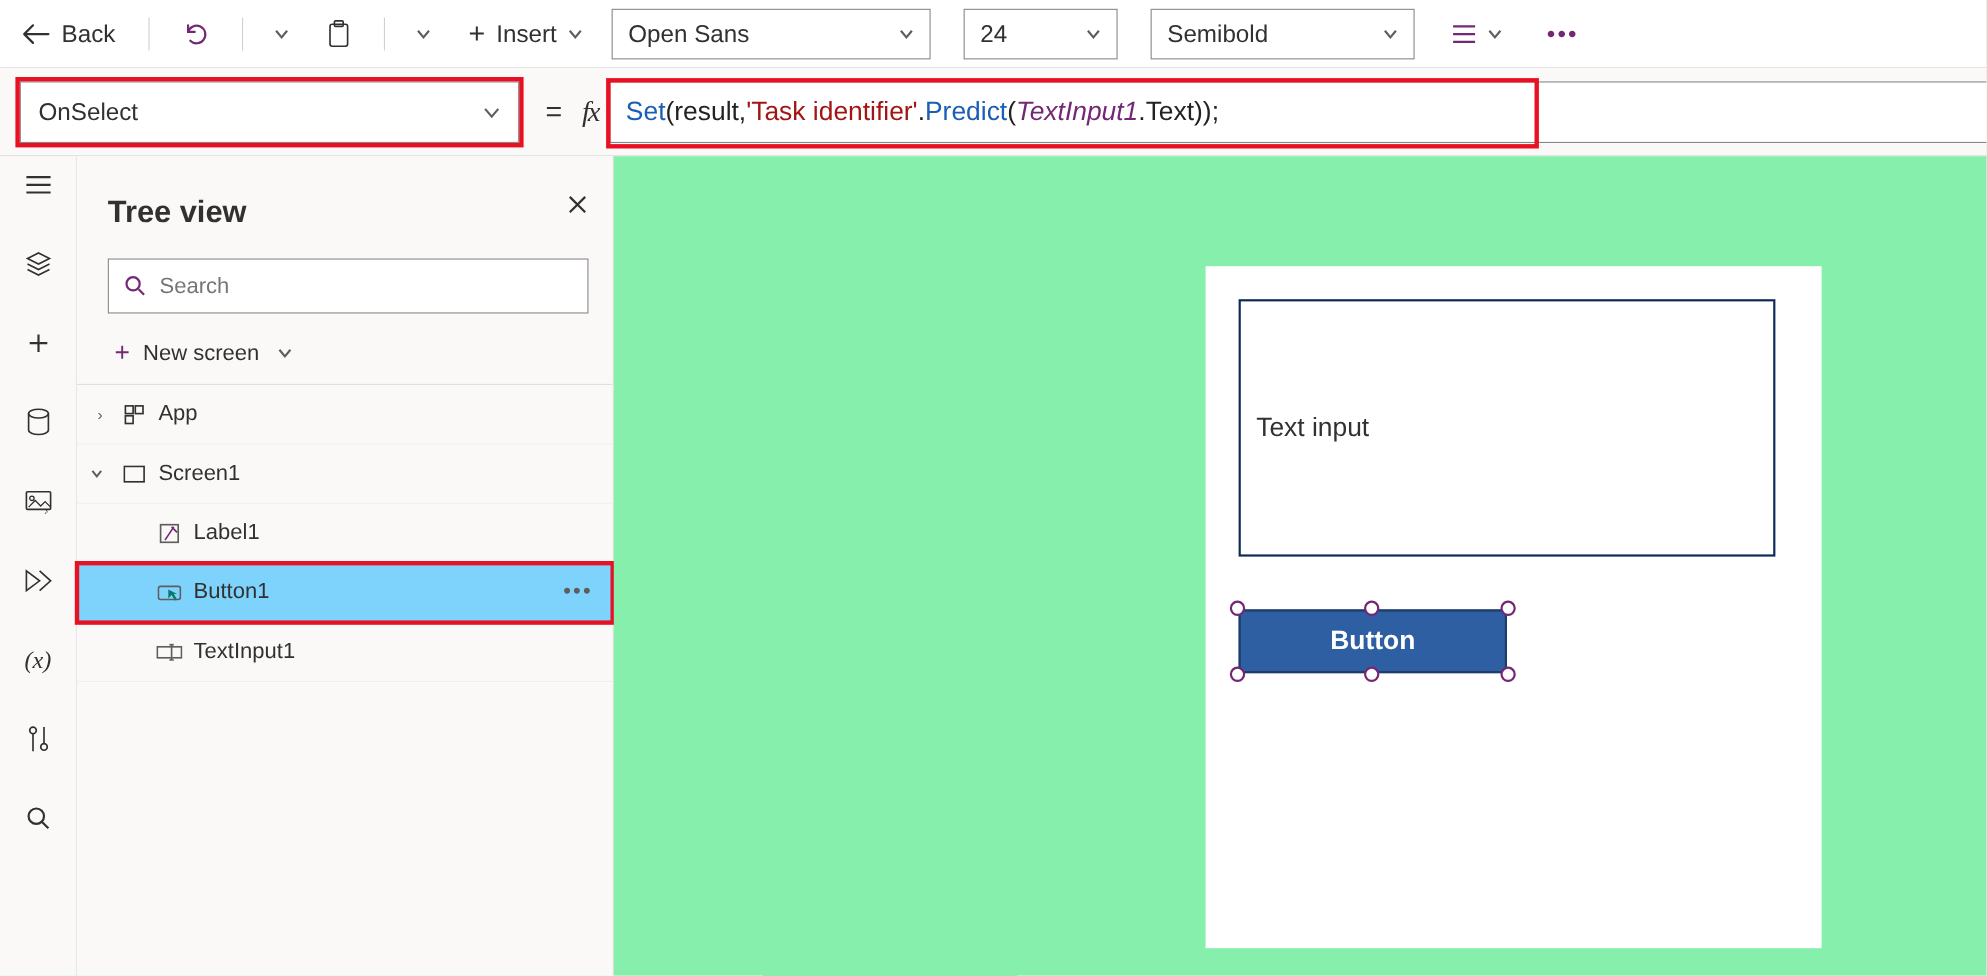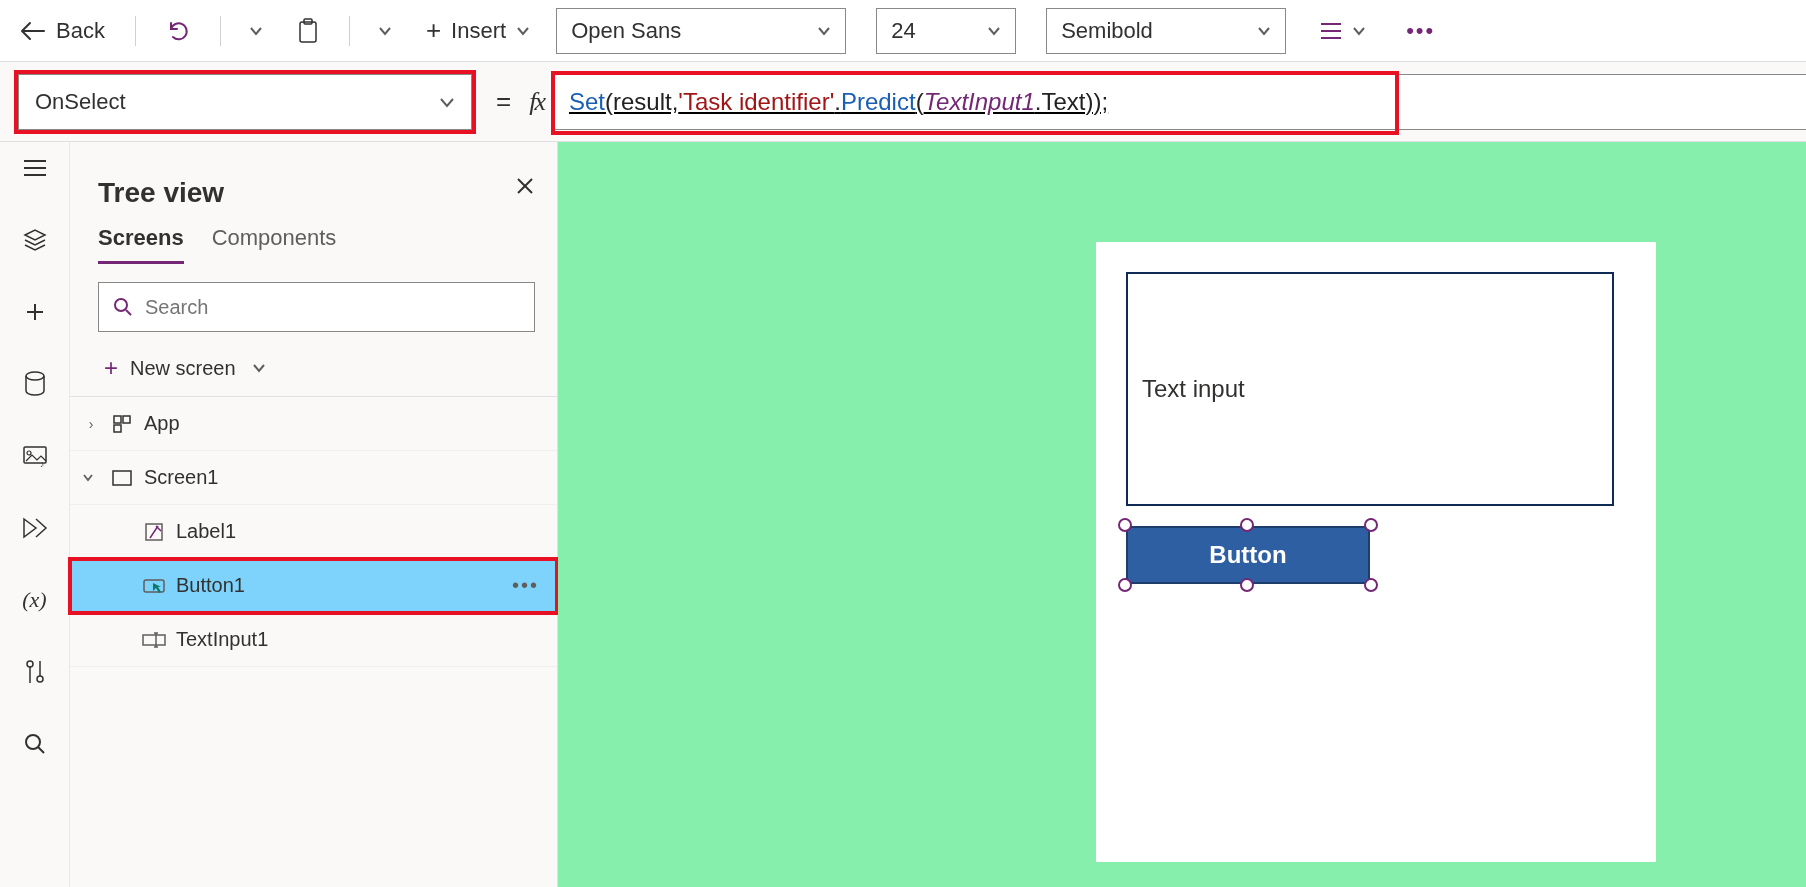--- a/index.html
+++ b/index.html
@@ -36,21 +36,21 @@
   width: 454px; height: 56px; border: 1px solid #8a8886; background: #fff;
   display: flex; align-items: center; justify-content: space-between; padding: 0 16px;
   font-size: 22px; color: #323130; margin-left: 18px;
 }
 .red-box { outline: 4px solid #e81123; outline-offset: 0; }
 .eq-sign { font-size: 26px; color: #323130; margin: 0 18px 0 24px; }
 .fx-label { font-size: 26px; font-style: italic; color: #323130; margin-right: 10px; font-family: 'Times New Roman', serif; letter-spacing: -2px; }
 .formula-input {
   flex: 1; height: 56px; border: 1px solid #8a8886; border-right: none; background: #fff;
   display: flex; align-items: center; padding: 0 14px;
-  font-family: Consolas, 'Courier New', monospace; font-size: 24px; position: relative; text-decoration: underline;
+  font-family: Consolas, 'Courier New', monospace; font-size: 24px; position: relative;
 }
 .formula-hilite {
   position: absolute; left: -4px; top: -4px; height: 64px; width: 848px;
   border: 4px solid #e81123; pointer-events: none;
 }
 .fn { color: #1a5fb4; }
 .ident { color: #742774; font-style: italic; }
 .txt { color: #a31515; }
 .plain { color: #222; }
 
@@ -104,21 +104,21 @@
 .txt-input .val { position: absolute; top: 50%; transform: translateY(-50%); }
 .btn-box {
   position: absolute; left: 30px; top: 300px; width: 244px; height: 58px;
   background: #2f5fa3; color: #fff; display: flex; align-items: center; justify-content: center;
   font-size: 24px; font-weight: 600; border: 2px solid #1f3d6b;
 }
 .sel-handle {
   position: absolute; width: 14px; height: 14px; border: 2px solid #742774;
   border-radius: 50%; background: #fff;
 }
-.btn-wrap { position: absolute; left: 22px; top: 276px; width: 260px; height: 74px; }
+.btn-wrap { position: absolute; left: 22px; top: 304px; width: 260px; height: 74px; }
 .btn-wrap .btn-box { position: absolute; left: 8px; top: 8px; }
 
 svg { display: block; }
 </style>
 </head>
 <body>
 
 <div class="toolbar">
   <div class="tb-btn tb-back">
     <span class="arrow">
@@ -277,24 +277,20 @@
   <div class="tree-panel">
     <div class="tree-header">
       <div class="tree-title">Tree view</div>
       <div class="tree-close">
         <svg width="20" height="20" viewBox="0 0 20 20">
             <line x1="3" y1="3" x2="17" y2="17" stroke="#323130" stroke-width="2"></line>
             <line x1="17" y1="3" x2="3" y2="17" stroke="#323130" stroke-width="2"></line>
           </svg>
       </div>
     </div>
-    <div class="tree-tabs">
-      <div class="tree-tab active">Screens</div>
-      <div class="tree-tab">Components</div>
-    </div>
     <div class="tree-search">
       <svg width="20" height="20" viewBox="0 0 20 20">
           <circle cx="8" cy="8" r="6" stroke="#742774" stroke-width="2" fill="none"></circle>
           <line x1="13" y1="13" x2="18" y2="18" stroke="#742774" stroke-width="2"></line>
         </svg>
       <input type="text" placeholder="Search" style="">
     </div>
     <div class="new-screen">
       <span class="plus">+</span>
       <span>New screen</span>

